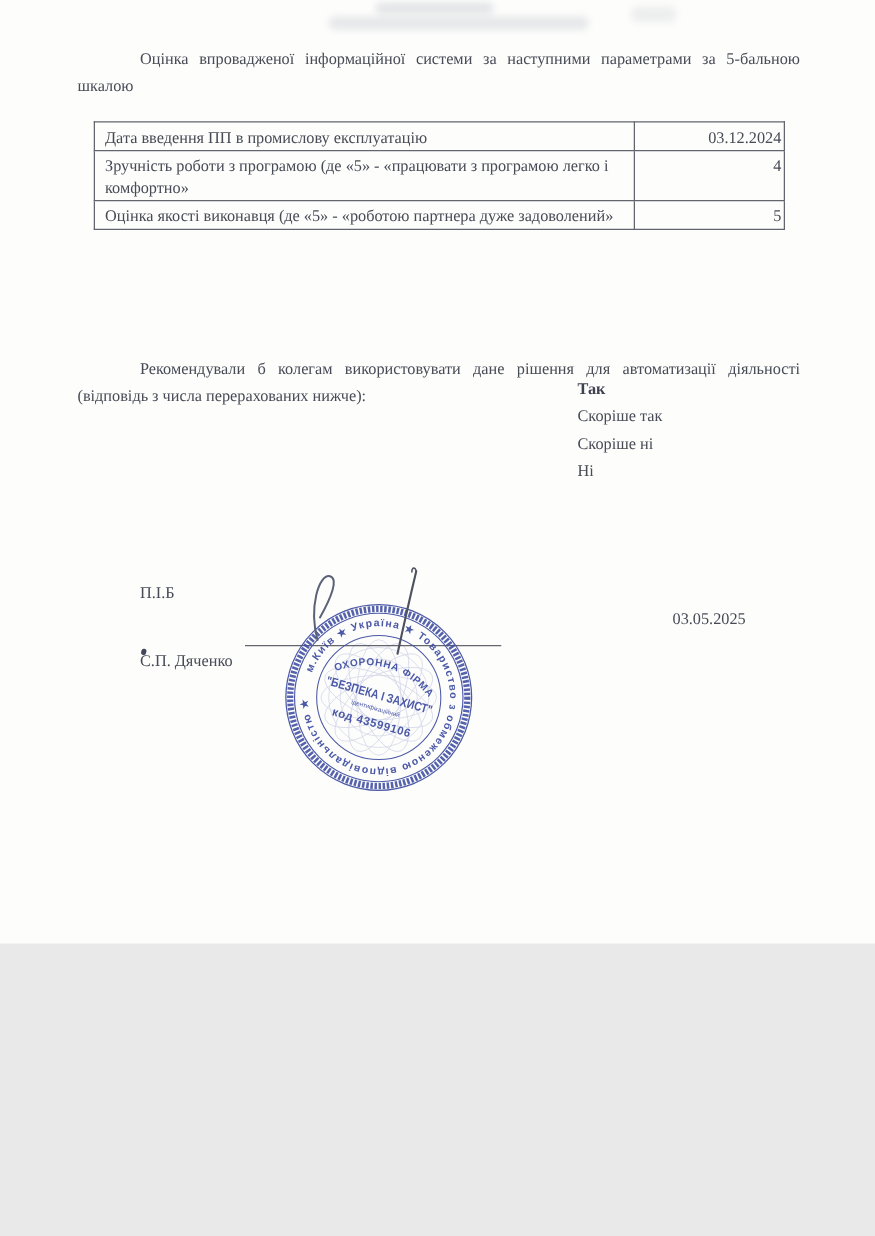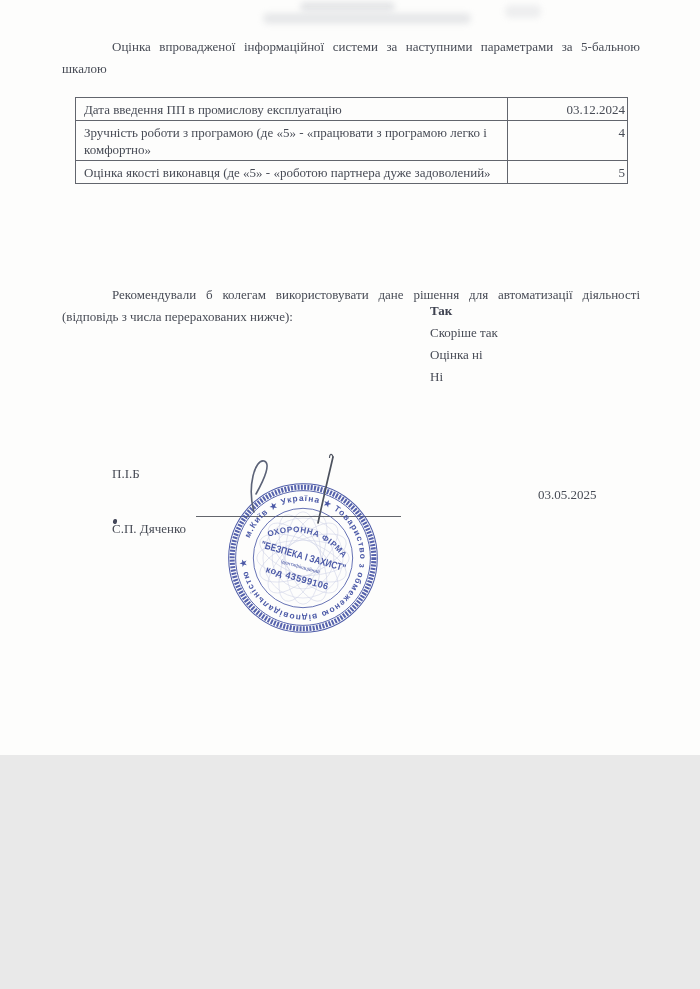--- a/index.html
+++ b/index.html
@@ -33,21 +33,21 @@
     font-size:13px;line-height:17px;
   }
   table.eval td{
     border:1.2px solid #62656d;
     padding:2.5px 8px;
     vertical-align:top;
   }
   table.eval td.val{text-align:right;padding:2.5px 2px;}
 
   .options{position:absolute;left:430px;top:300px;font-size:13px;line-height:22px;}
-  .options .opt{white-space:nowrap;}
+  .options .opt{white-space:nowrap;margin-left:32px;}
   .options .opt.bold{font-weight:bold;color:#3e4250;}
 
   .pib{position:absolute;left:112px;top:466px;font-size:13px;}
   .name{position:absolute;left:112px;top:521px;font-size:13px;}
   .stray{position:absolute;left:113px;top:519px;width:4px;height:5px;background:#44485a;border-radius:2px;transform:rotate(15deg);}
   .sig-line{position:absolute;left:196px;top:516px;width:205px;height:1.2px;background:#63666c;}
   .date{position:absolute;left:538px;top:487px;font-size:13px;}
 
   .stamp{position:absolute;left:226px;top:481px;width:154px;height:154px;opacity:.92;}
   .sigstrokes{position:absolute;left:238px;top:448px;width:110px;height:82px;}
@@ -82,21 +82,21 @@
         <td class="val">5</td>
       </tr>
     </tbody>
   </table>
 
   <p class="para p2">Рекомендували б колегам використовувати дане рішення для автоматизації діяльності (відповідь з числа перерахованих нижче):</p>
 
   <div class="options">
     <div class="opt bold">Так</div>
     <div class="opt">Скоріше так</div>
-    <div class="opt">Оцінка ні</div>
+    <div class="opt">Скоріше ні</div>
     <div class="opt">Ні</div>
   </div>
 
   <div class="pib">П.І.Б</div>
   <div class="name">С.П. Дяченко</div>
   <div class="stray"></div>
   <div class="sig-line"></div>
   <div class="date">03.05.2025</div>
 
   <svg class="stamp" viewBox="0 0 200 200">

